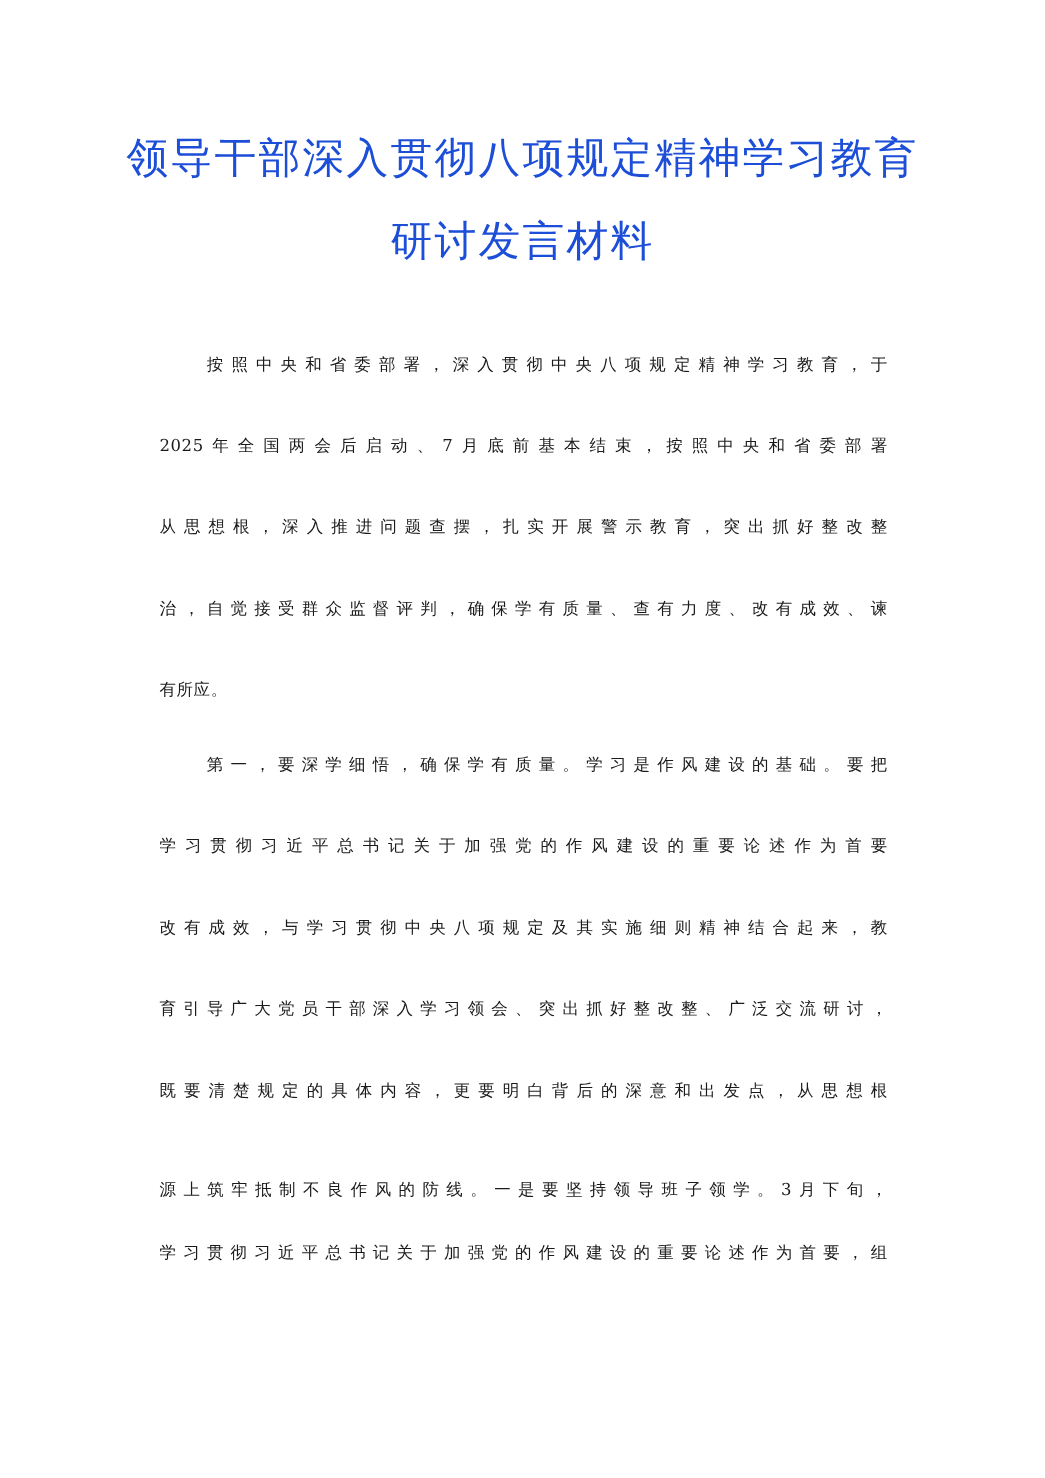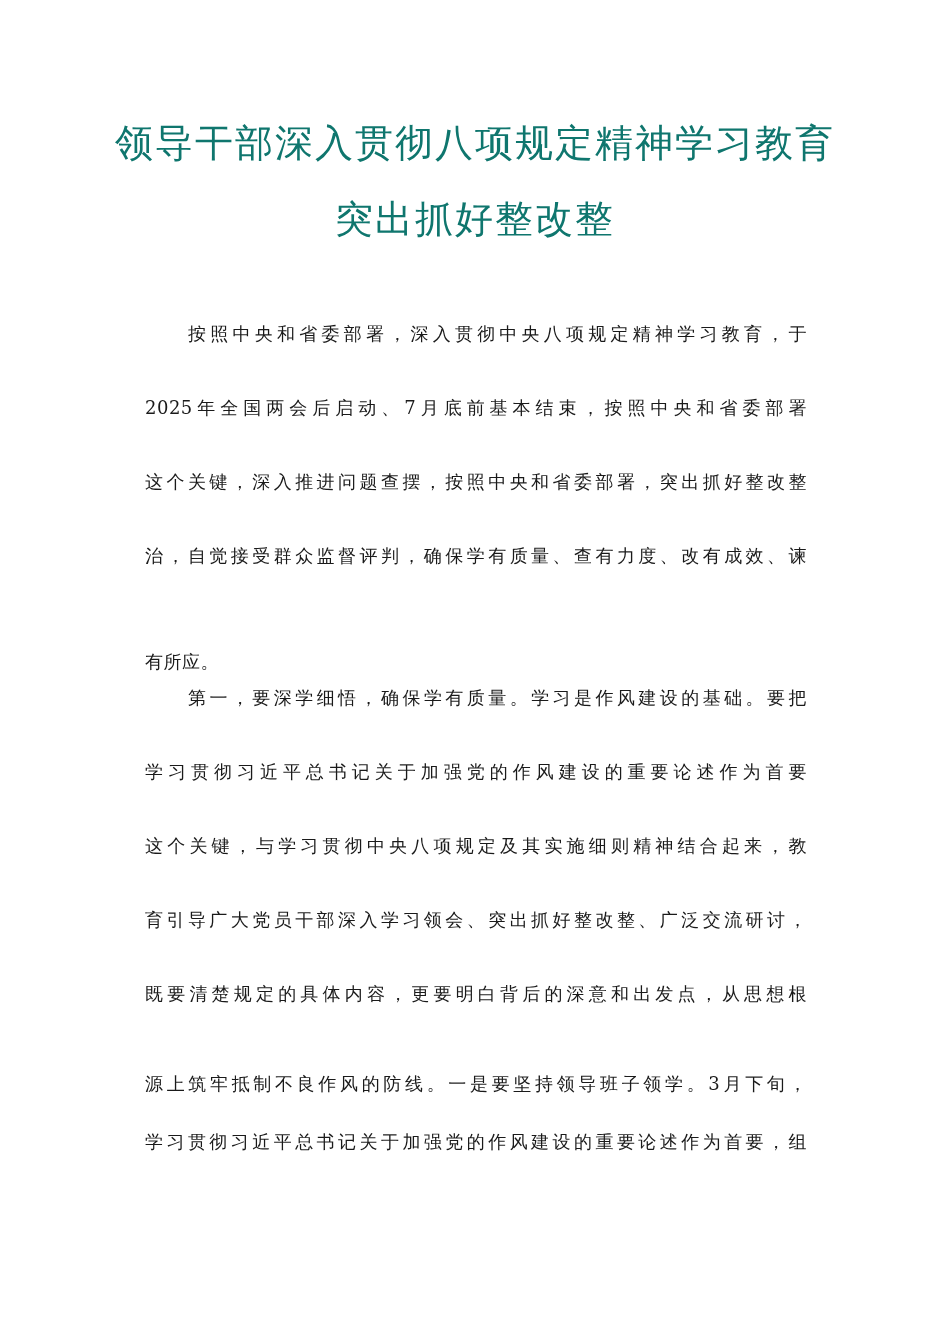--- a/index.html
+++ b/index.html
@@ -1,36 +1,36 @@
 <!DOCTYPE html>
 <html><head>
 <meta charset="utf-8">
 <style>
   html, body { margin: 0; padding: 0; background: #ffffff; }
   body { width: 950px; height: 1344px; position: relative; overflow: hidden;
          font-family: "DejaVu Serif", "Liberation Serif", serif; color: #1a1a1a; }
   .title-line { position: absolute; left: 0; width: 950px; text-align: center;
-                font-size: 38px; letter-spacing: 2px; font-family: Liberation Sans, sans-serif; color:#0f766e; }
-  .line { position: absolute; left: 145px; width: 662px; font-size: 18px;
+                font-size: 38px; letter-spacing: 2px; font-family: Liberation Sans, sans-serif; color:#1d4ed8; }
+  .line { position: absolute; left: 145px; width: 662px; font-size: 15px;
           white-space: nowrap; text-align: justify; text-align-last: justify; letter-spacing: 0.5px; }
-  .line.last { text-align-last: left; margin-top: 32px; }
+  .line.last { text-align-last: left; }
   .line.indent { left: 188px; width: 619px; }
 </style>
 </head>
 <body>
 
 <div>
   <div class="title-line" style="top:118px">领导干部深入贯彻八项规定精神学习教育</div>
-  <div class="title-line" style="top:194px">突出抓好整改整</div>
+  <div class="title-line" style="top:194px">研讨发言材料</div>
 
   <div class="line indent" style="top:322px">按照中央和省委部署，深入贯彻中央八项规定精神学习教育，于</div>
   <div class="line" style="top:396px">2025年全国两会后启动、7月底前基本结束，按照中央和省委部署</div>
-  <div class="line" style="top:470px">这个关键，深入推进问题查摆，按照中央和省委部署，突出抓好整改整</div>
+  <div class="line" style="top:470px">从思想根，深入推进问题查摆，扎实开展警示教育，突出抓好整改整</div>
   <div class="line" style="top:544px">治，自觉接受群众监督评判，确保学有质量、查有力度、改有成效、谏</div>
   <div class="line last" style="top:618px">有所应。</div>
   <div class="line indent" style="top:686px">第一，要深学细悟，确保学有质量。学习是作风建设的基础。要把</div>
   <div class="line" style="top:760px">学习贯彻习近平总书记关于加强党的作风建设的重要论述作为首要</div>
-  <div class="line" style="top:834px">这个关键，与学习贯彻中央八项规定及其实施细则精神结合起来，教</div>
+  <div class="line" style="top:834px">改有成效，与学习贯彻中央八项规定及其实施细则精神结合起来，教</div>
   <div class="line" style="top:908px">育引导广大党员干部深入学习领会、突出抓好整改整、广泛交流研讨，</div>
   <div class="line" style="top:982px">既要清楚规定的具体内容，更要明白背后的深意和出发点，从思想根</div>
   <div class="line" style="top:1072px">源上筑牢抵制不良作风的防线。一是要坚持领导班子领学。3月下旬，</div>
   <div class="line" style="top:1130px">学习贯彻习近平总书记关于加强党的作风建设的重要论述作为首要，组</div>
 </div>
 
 </body></html>

